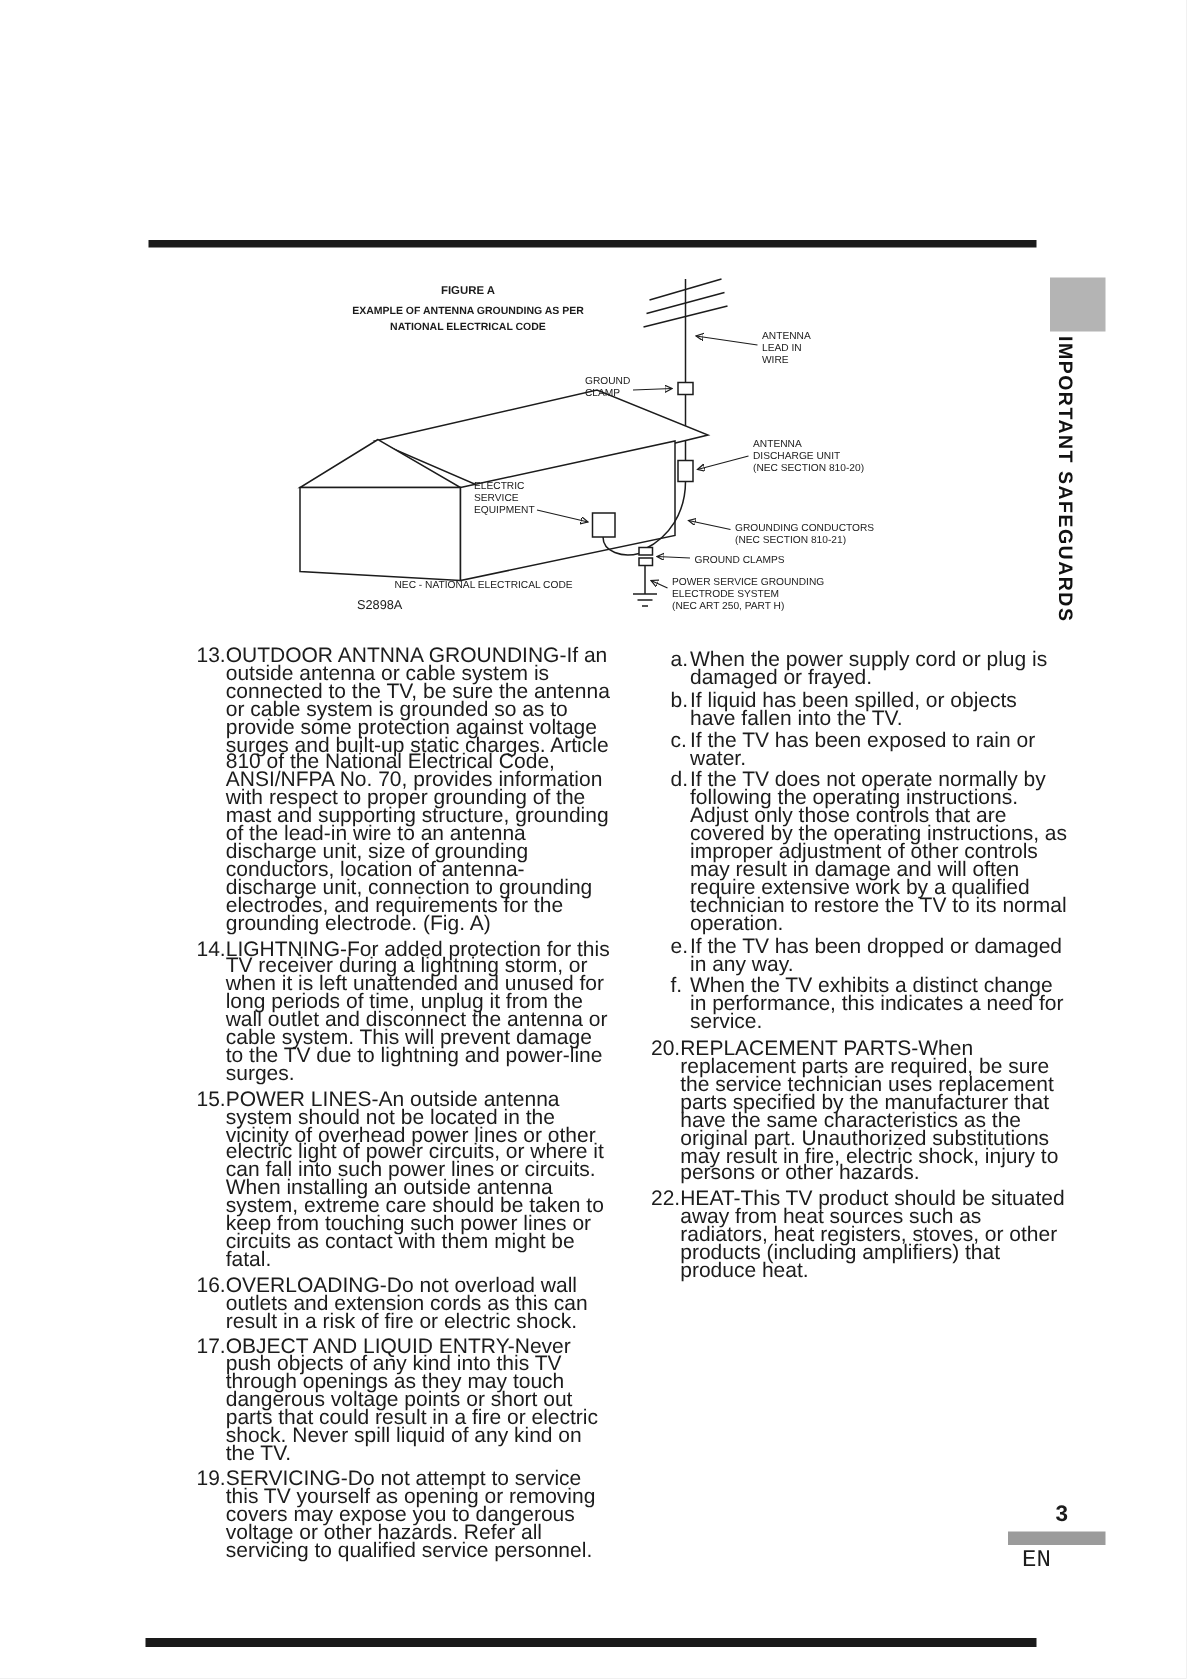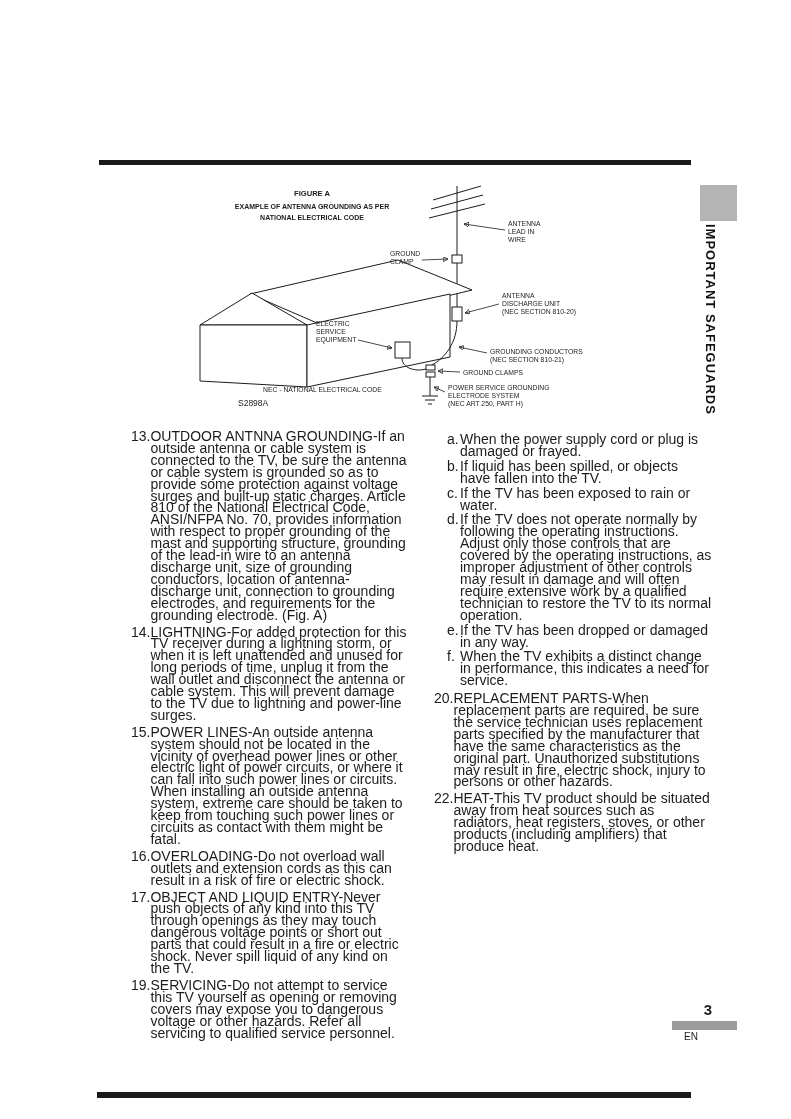--- a/index.html
+++ b/index.html
@@ -35,21 +35,21 @@
   .col { width:278px; }
   .item { display:flex; margin-bottom:5px; }
   .item-num { flex:0 0 19px; }
   .item-body { flex:1; }
   .sub-item { display:flex; margin:3px 0 3px 13px; }
   .sub-letter { flex:0 0 13px; }
   .sub-body { flex:1; }
 
   .page-number { position:absolute; left:660px; top:1001px; width:52px; text-align:right; font-size:15px; font-weight:bold; }
   .footer-bar { position:absolute; left:672px; top:1021px; width:65px; height:9px; background:#9b9b9b; }
-  .page-lang { position:absolute; left:676px; top:1031px; width:30px; text-align:center; font-size:10px; }
+  .page-lang { position:absolute; left:676px; top:1031px; width:30px; text-align:center; font-size:16px;font-family:Liberation Mono, monospace; }
 </style>
 </head>
 <body>
 
 <div class="sheet">
 
   <div class="top-rule"></div>
 
   <div class="tab-block"></div>
   <div class="tab-title">IMPORTANT SAFEGUARDS</div>

